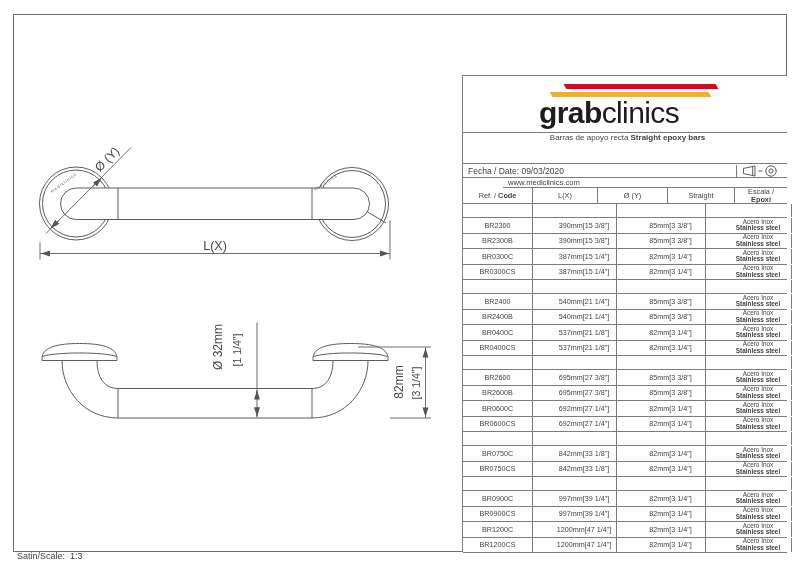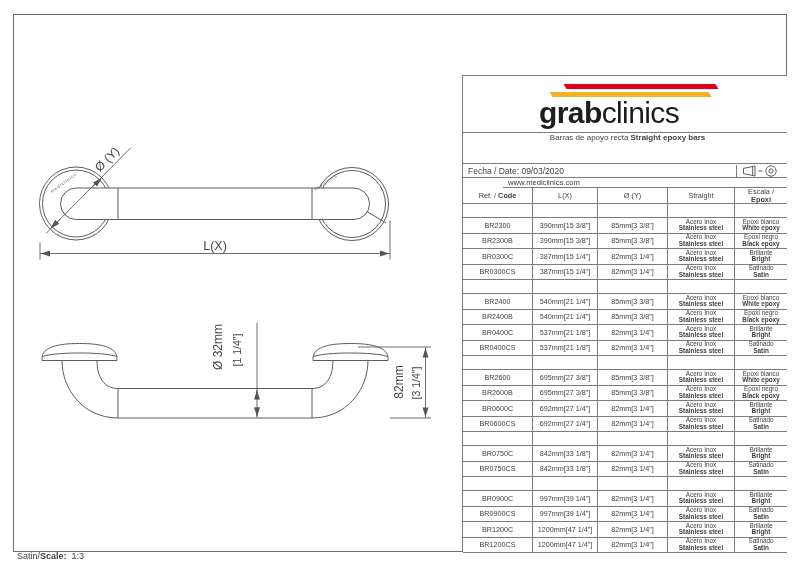--- a/index.html
+++ b/index.html
@@ -34,31 +34,31 @@
 
   .www-row{height:10px;display:flex;align-items:flex-end;padding-left:5px;font-size:7.6px;margin-left:40px;}
 
   .grid5{display:grid;grid-template-columns:70px 65px 70px 67px 1fr;}
   .hrow{height:16px;}
   .hcell{border-right:1px solid #7c7c7c;display:flex;flex-direction:column;align-items:center;justify-content:center;
     font-size:7.3px;text-align:center;line-height:7.5px;box-sizing:border-box;white-space:pre;}
   .hcell:last-child{border-right:none;}
   .hcell .bld{font-weight:bold;}
 
-  .trow{height:15.5px;}
+  .trow{height:15.5px;gap:19px;}
   .sep{height:14px;}
   .cell{border-right:1px solid #7c7c7c;display:flex;flex-direction:column;align-items:center;justify-content:center;
     font-size:7.2px;line-height:7.4px;text-align:center;box-sizing:border-box;overflow:hidden;}
   .cell:last-child{border-right:none;}
   .cell .es{font-size:6.4px;line-height:6.6px;}
   .cell .en{font-size:6.4px;line-height:6.6px;font-weight:bold;}
 
   
   .footnotes{position:absolute;left:17px;top:523px;font-size:9px;line-height:13.5px;white-space:pre;}
-  .footnotes .bld{font-weight:bold;}
+  .footnotes .bld{font-weight:normal;}
 </style>
 </head>
 <body>
 
 <div class="frame"></div>
 
 <svg class="drawing" width="462" height="566" viewBox="0 0 462 566">
   <defs>
     <marker id="arr" markerUnits="userSpaceOnUse" markerWidth="10" markerHeight="8" refX="9.2" refY="3.5" orient="auto">
       <path d="M0,0.5 L9.6,3.5 L0,6.5 Z" fill="#555" stroke="none"></path>

